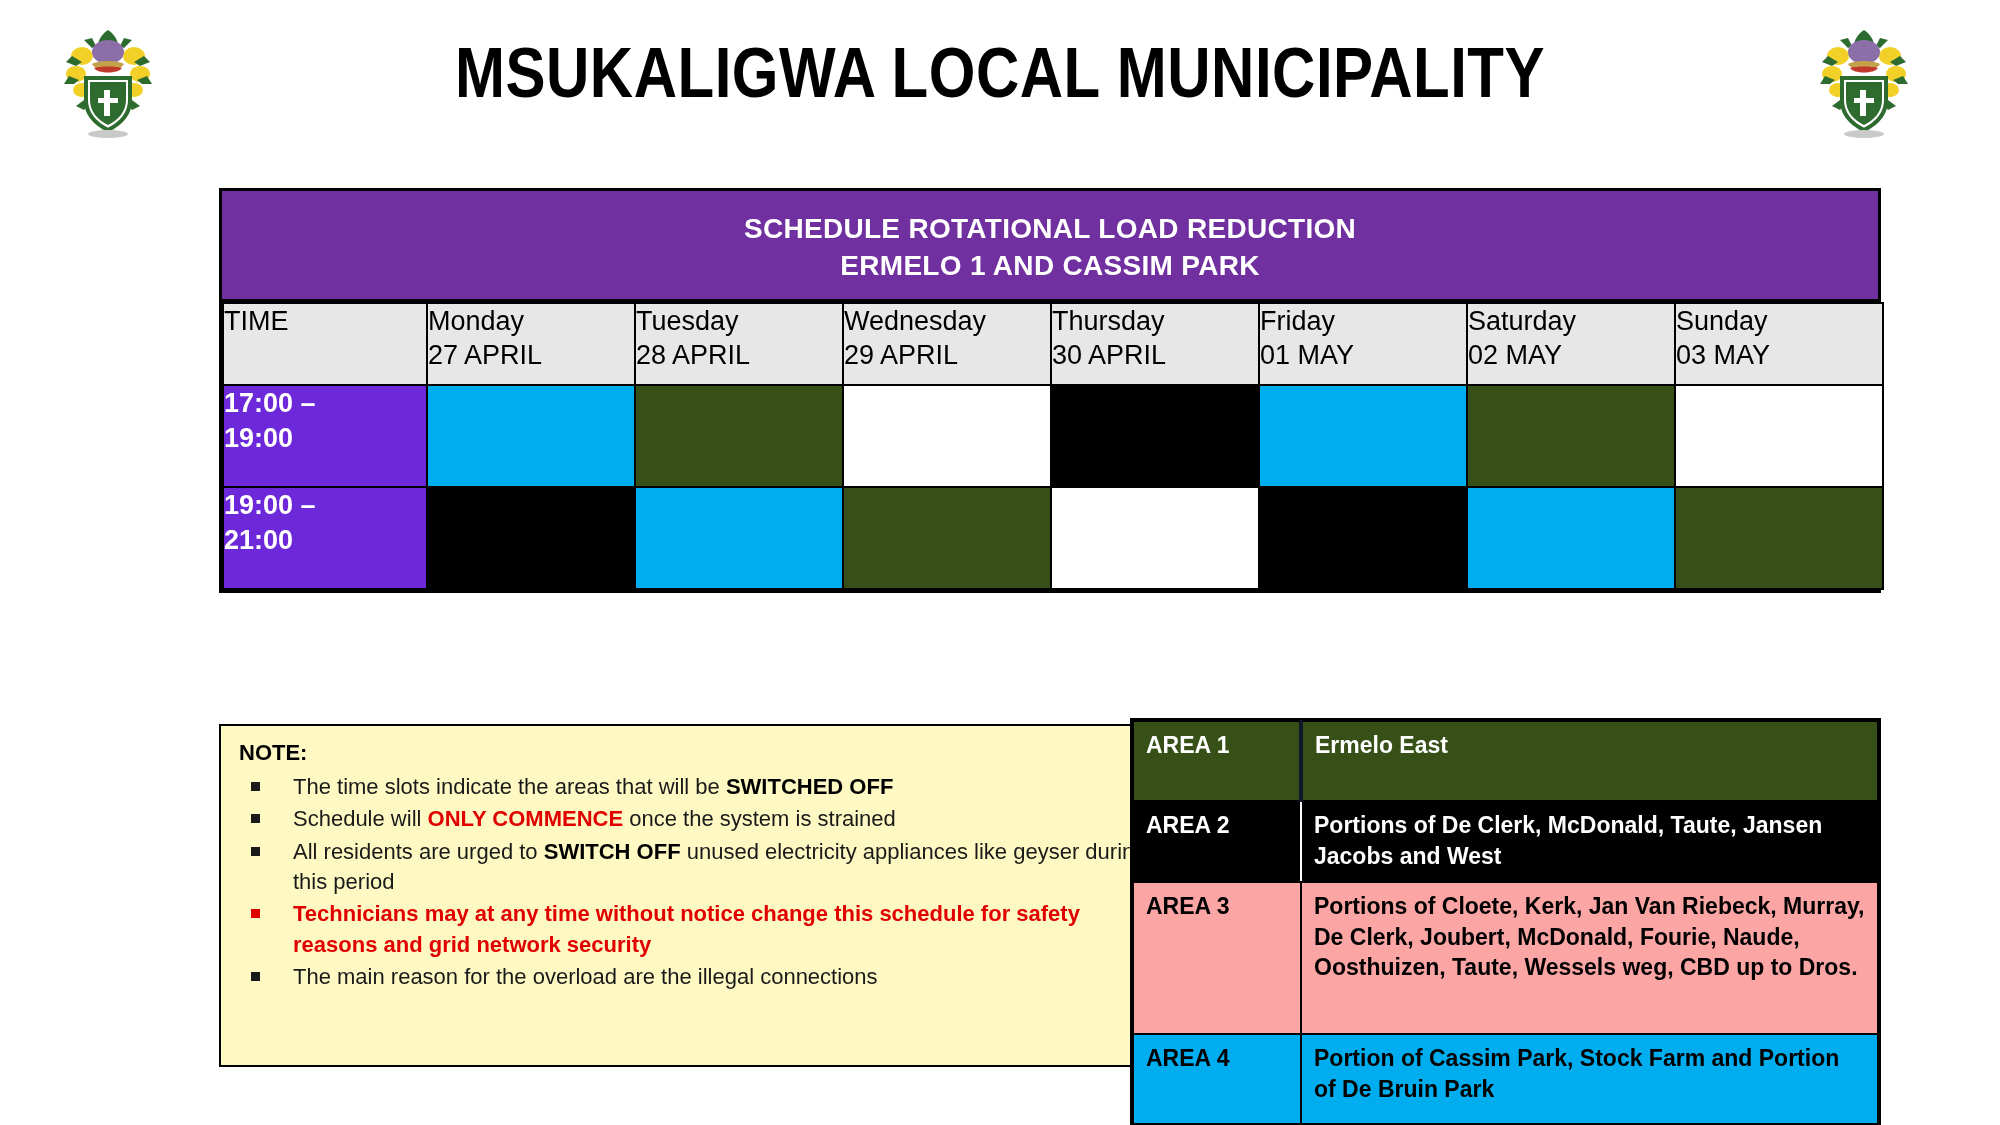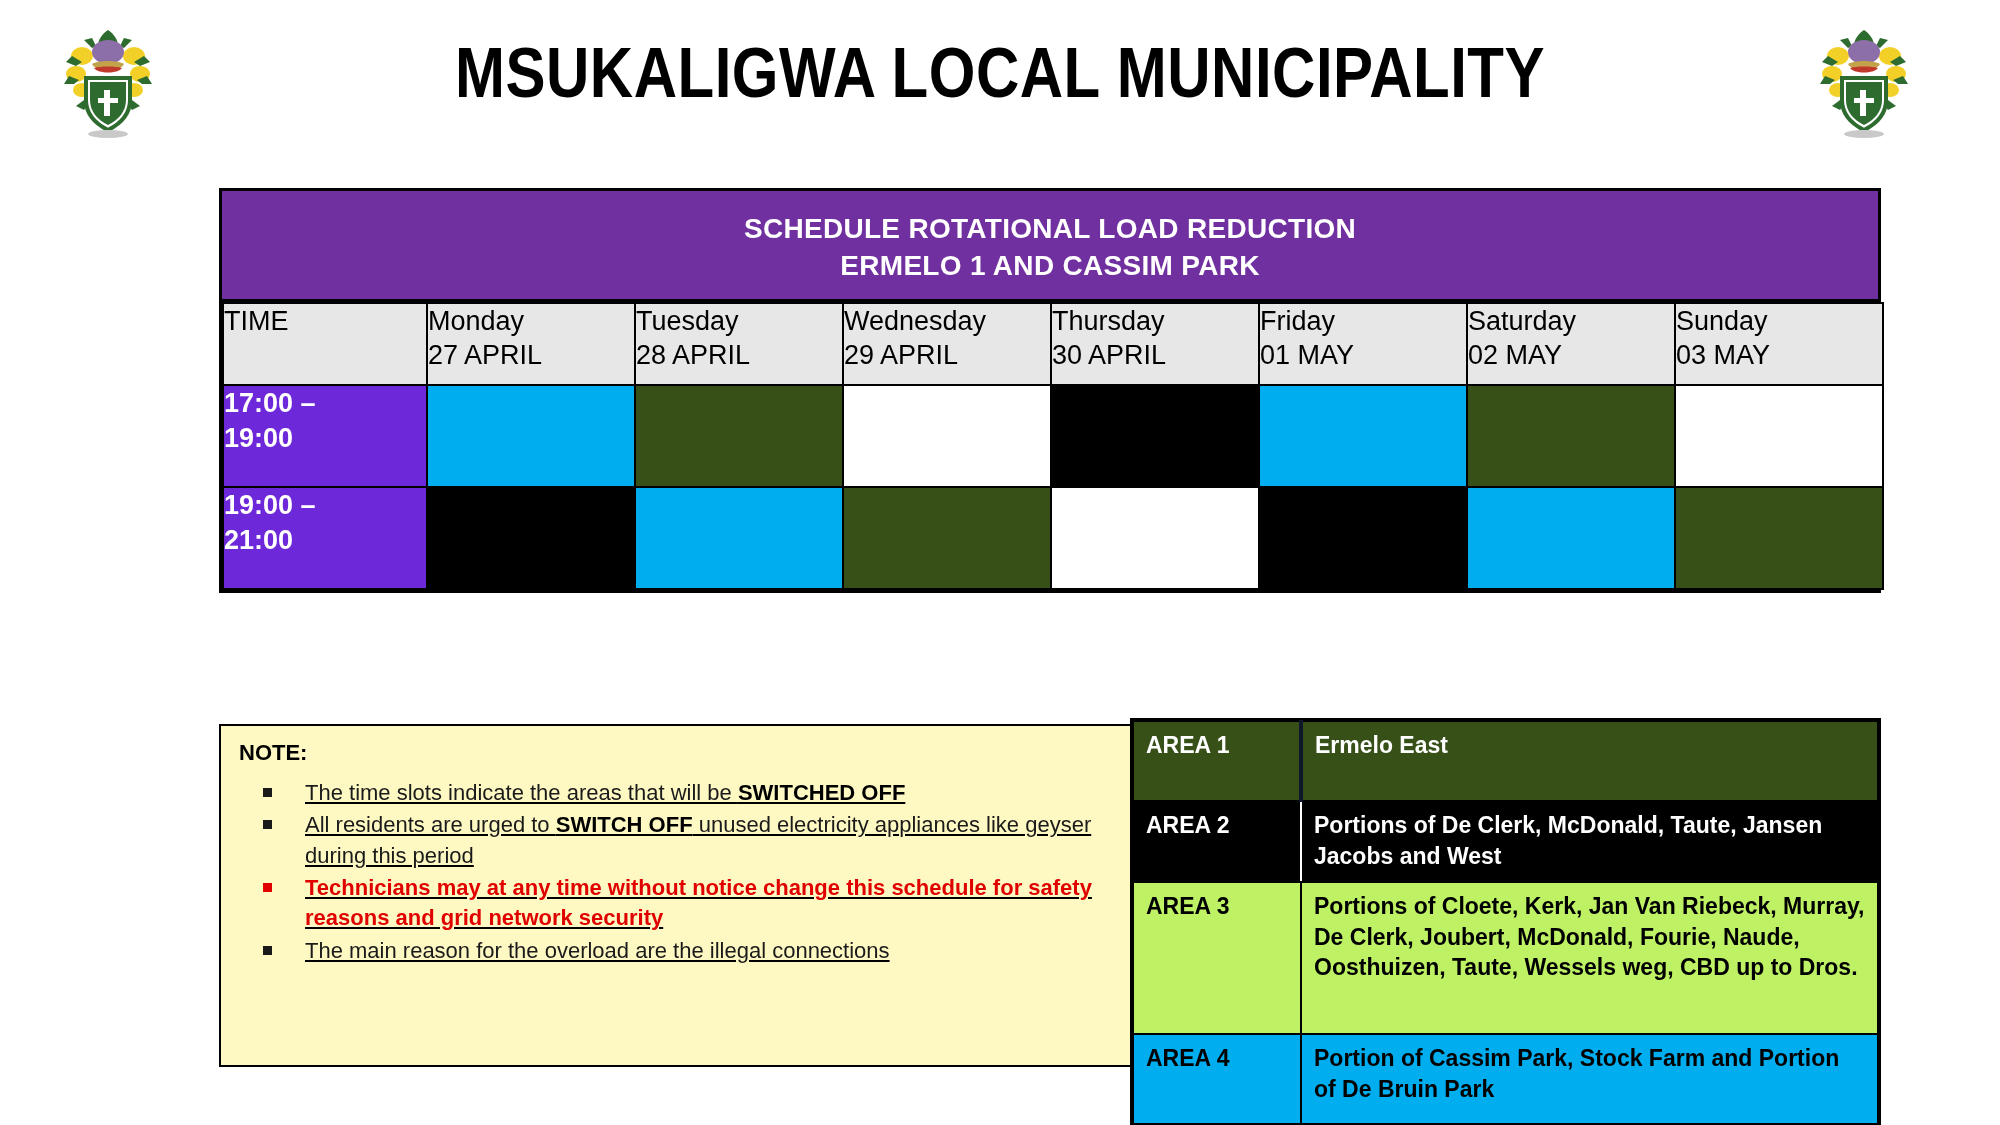--- a/index.html
+++ b/index.html
@@ -101,21 +101,21 @@
     position:absolute;left:219px;top:724px;width:950px;height:343px;
     border:2px solid #000;
     box-sizing:border-box;
     background:#fef9c3;
     padding:14px 8px 10px 16px;
   }
   .note-title{
     font-size:22px;font-weight:bold;color:#000;margin:0 0 6px 2px;
   }
   ul.notes{
-    list-style:none;margin:12px;padding:0;text-decoration:underline;
+    list-style:none;margin:0;padding:0;
   }
   ul.notes li{
     position:relative;
     padding-left:56px;
     font-size:22px;
     line-height:1.38;
     color:#1a1a1a;
     margin-bottom:2px;
   }
   ul.notes li .bullet{
@@ -141,21 +141,21 @@
     vertical-align:top;
     font-size:23px;
     font-weight:bold;
     line-height:1.33;
   }
   td.area-label{width:143px;font-size:25px;}
   .row-green td{background:#375018;color:#ffffff;border-color:#375018;}
   .row-green td.area-label{border-right:4px solid #0f172a;}
   .row-black td{background:#000000;color:#ffffff;border-color:#000000;}
   .row-black td.area-label{border-right:2px solid #ffffff;}
-  .row-white td{background:#bef264;color:#000000;}
+  .row-white td{background:#fca5a5;color:#000000;}
   .row-blue td{background:#00AEEF;color:#000000;border-color:#00AEEF;}
   .row-blue td.area-label{border-right:2px solid #000;}
   .row-green td, .row-black td, .row-blue td{ }
   .r-g1{height:80px;}
   .r-b2{height:72px;}
   .r-w3{height:152px;}
   .r-bl4{height:90px;}
 </style>
 </head>
 <body>
@@ -302,20 +302,21 @@
         <td class="slot green"></td>
       </tr>
     </tbody>
   </table>
 </div>
 
 <div class="note-box">
   <div class="note-title">NOTE:</div>
   <ul class="notes" id="note-list">
       <li><span class="bullet"></span><span>The time slots indicate the areas that will be </span><span class="b">SWITCHED OFF</span></li>
+      <li><span class="bullet"></span><span>Schedule will </span><span class="red-inline">ONLY COMMENCE</span><span> once the system is strained</span></li>
       <li><span class="bullet"></span><span>All residents are urged to </span><span class="b">SWITCH OFF</span><span> unused electricity appliances like geyser during this period</span></li>
       <li class="red"><span class="bullet"></span><span>Technicians may at any time without notice change this schedule for safety reasons and grid network security</span></li>
       <li><span class="bullet"></span><span>The main reason for the overload are the illegal connections</span></li>
     </ul>
 </div>
 
 <div class="area-wrap">
   <table class="area">
     <colgroup>
         <col class="c-al">

